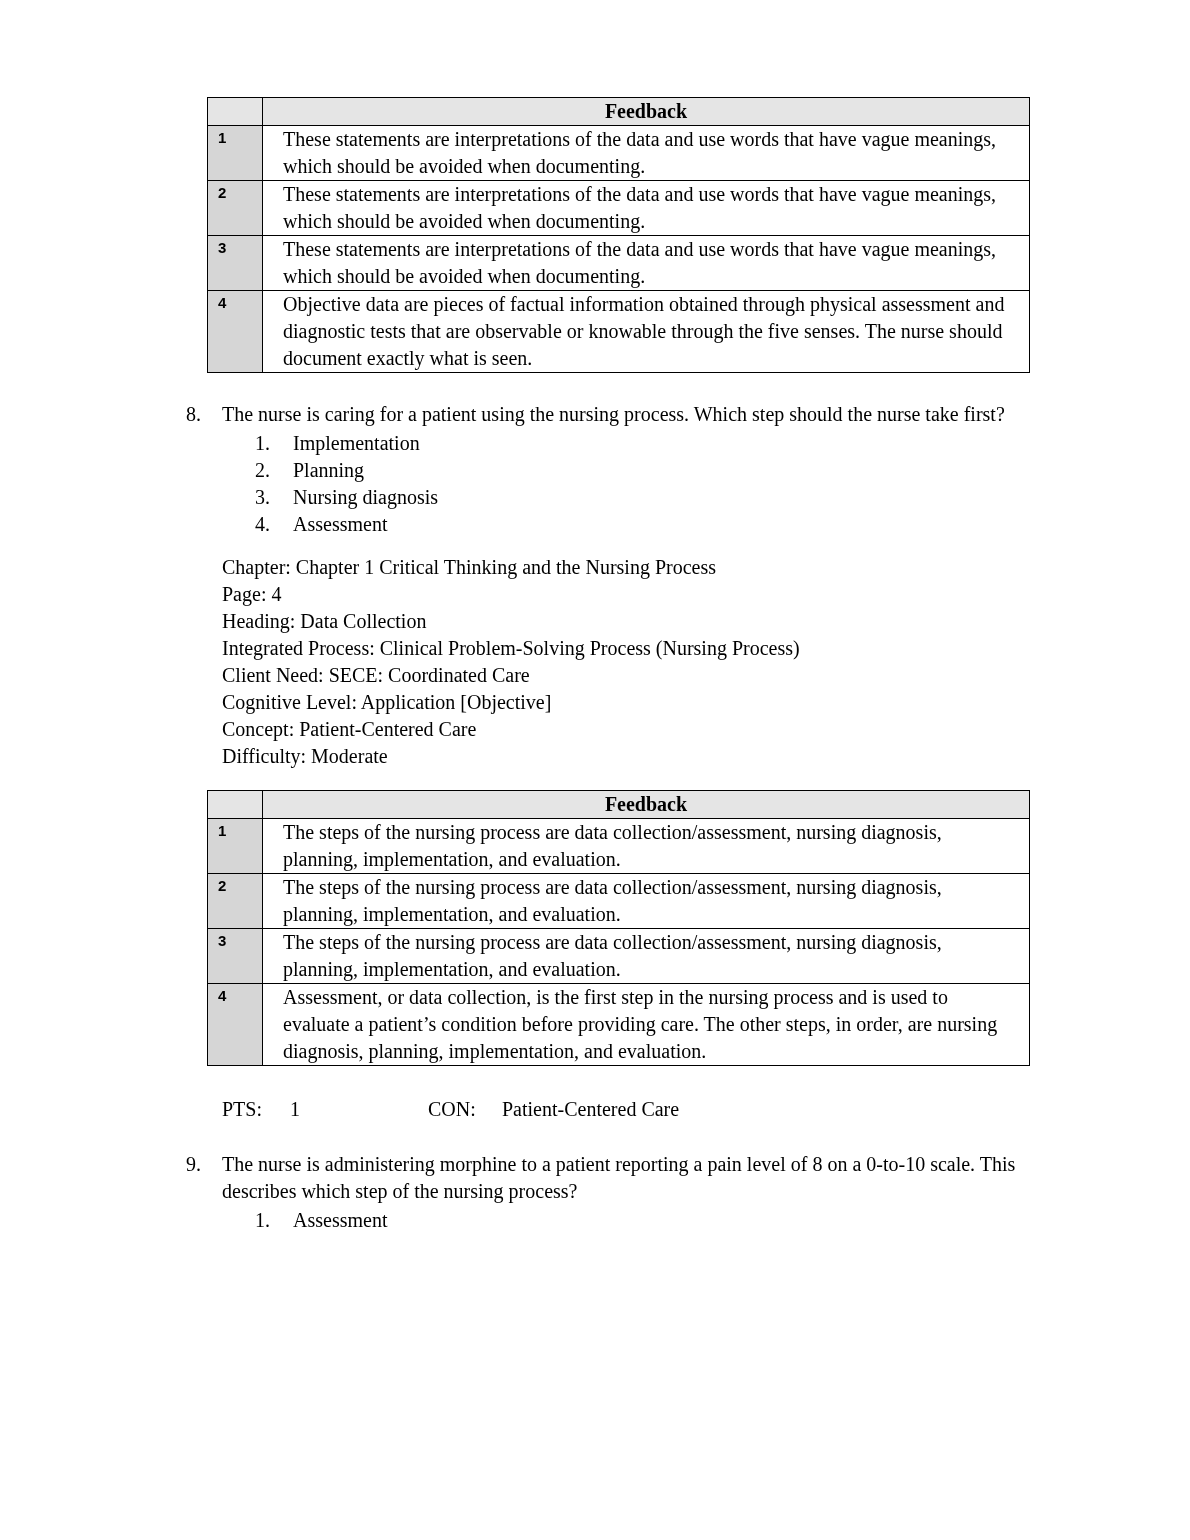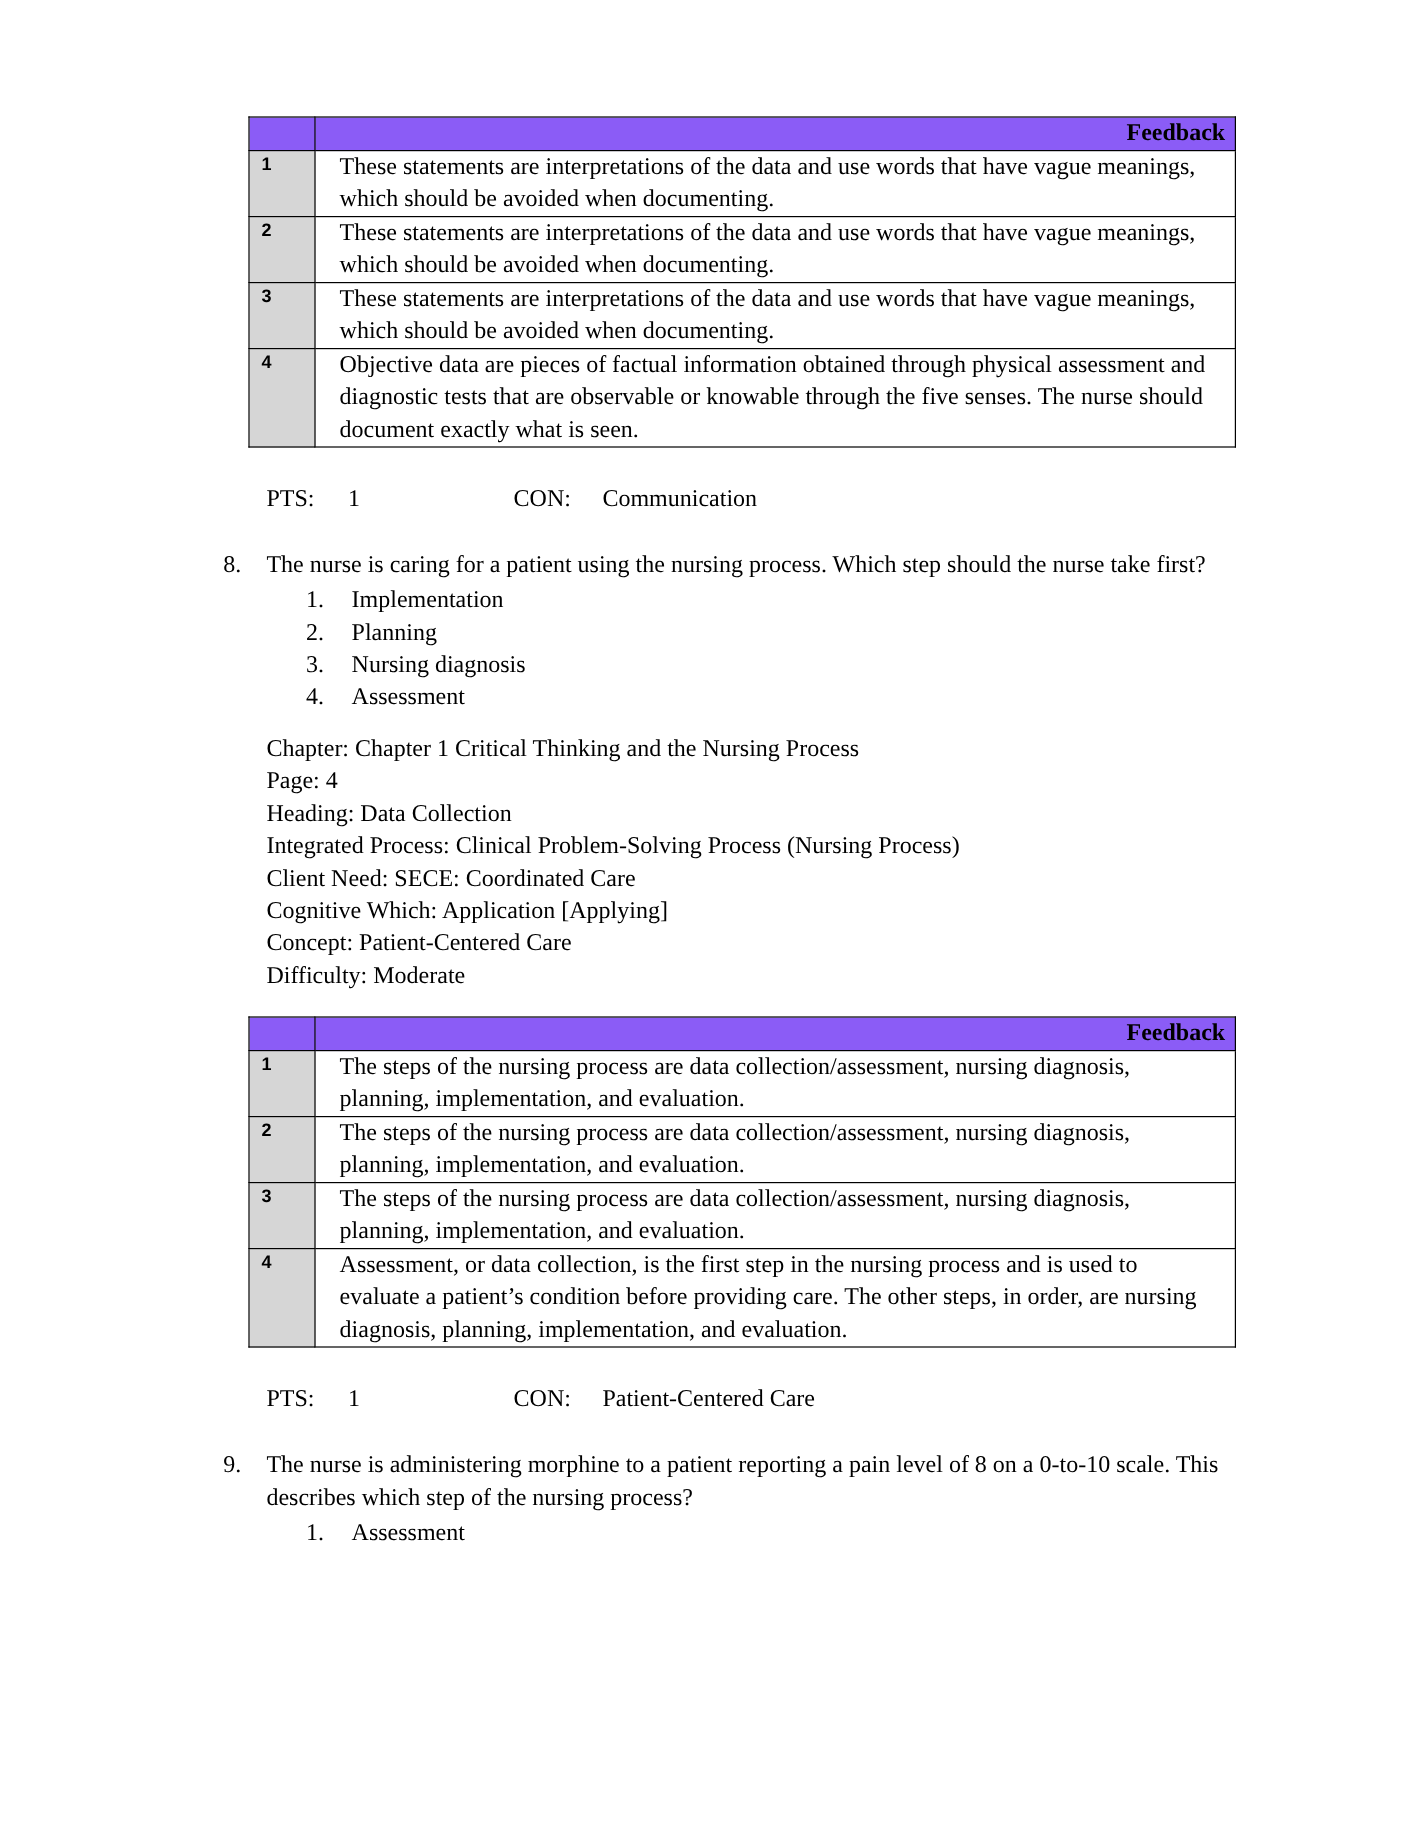--- a/index.html
+++ b/index.html
@@ -25,22 +25,22 @@
     table-layout: fixed;
   }
   table.feedback td, table.feedback th {
     border: 1px solid #000;
     vertical-align: top;
     line-height: 27px;
   }
   table.feedback .num-col { width: 55px; }
   table.feedback th.corner,
   table.feedback th.head {
-    background: #8b5cf6;
-    text-align: right;
+    background: #e5e5e5;
+    text-align: center;
     font-weight: bold;
     padding: 0 8px;
   }
   table.feedback td.num {
     background: #d6d6d6;
     font-family: "Liberation Sans", sans-serif;
     font-weight: bold;
     font-size: 15px;
     padding: 3px 0 0 10px;
     line-height: 18px;
@@ -121,23 +121,20 @@
         <td class="txt">These statements are interpretations of the data and use words that have vague meanings, which should be avoided when documenting.</td>
       </tr>
       <tr>
         <td class="num">4</td>
         <td class="txt">Objective data are pieces of factual information obtained through physical assessment and diagnostic tests that are observable or knowable through the five senses. The nurse should document exactly what is seen.</td>
       </tr>
     </tbody>
       </table>
   </div>
 
-  <div class="pts-line">
-    <span class="lbl1">PTS:</span><span class="val1">1</span><span class="lbl2">CON:</span><span>Communication</span>
-  </div>
 
   <div class="question">
     <div class="q-num">8.</div>
     <div class="q-body">
       <div>The nurse is caring for a patient using the nursing process. Which step should the nurse take first?</div>
       <div class="options">
         <div class="option">
           <span class="opt-num">1.</span>
             <span>Implementation</span>
         </div>
@@ -156,21 +153,21 @@
       </div>
     </div>
   </div>
 
   <div class="answer-block">
     <div class="meta-line">Chapter: Chapter 1 Critical Thinking and the Nursing Process</div>
     <div class="meta-line">Page: 4</div>
     <div class="meta-line">Heading: Data Collection</div>
     <div class="meta-line">Integrated Process: Clinical Problem-Solving Process (Nursing Process)</div>
     <div class="meta-line">Client Need: SECE: Coordinated Care</div>
-    <div class="meta-line">Cognitive Which: Application [Applying]</div>
+    <div class="meta-line">Cognitive Level: Application [Objective]</div>
     <div class="meta-line">Concept: Patient-Centered Care</div>
     <div class="meta-line">Difficulty: Moderate</div>
   </div>
 
   <div class="tbl-wrap2">
     <table class="feedback">
       <colgroup>
           <col class="num-col">
           <col>
         </colgroup>

